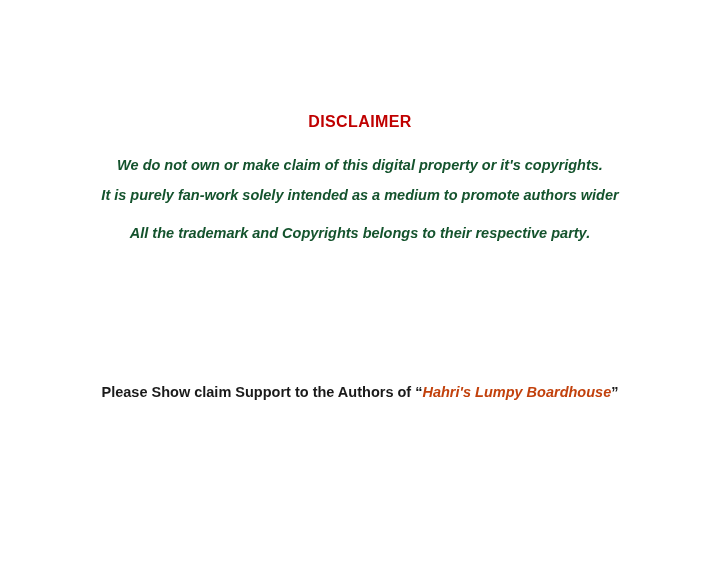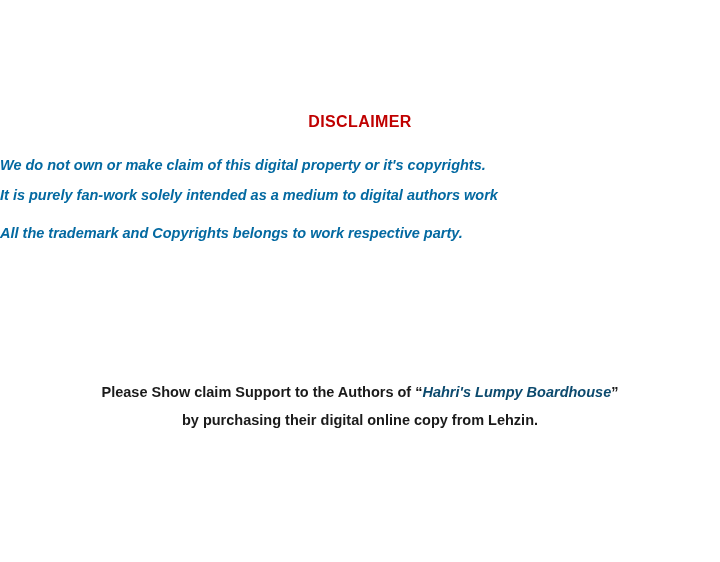--- a/index.html
+++ b/index.html
@@ -29,24 +29,25 @@
     font-size: 16px;
     font-weight: bold;
     color: #c00000;
     letter-spacing: 0.4px;
   }
   .disclaimer-body {
     position: absolute;
     top: 150px;
     left: 0;
     width: 720px;
+    text-align: center;
     font-size: 14.5px;
     font-style: italic;
     font-weight: bold;
-    color: #0369a1;
+    color: #14532d;
     line-height: 30px;
   }
   .disclaimer-body .line {
     display: block;
   }
   .disclaimer-body .line.spaced {
     margin-top: 8px;
   }
   .support-block {
     position: absolute;
@@ -56,42 +57,41 @@
     text-align: center;
     font-size: 14.5px;
     font-weight: bold;
     color: #1a1a1a;
     line-height: 28px;
   }
   .support-block .line {
     display: block;
   }
   .title-accent {
-    color: #0c4a6e;
+    color: #c2410c;
     font-style: italic;
     font-weight: bold;
   }
   .quote {
     color: #1a1a1a;
     font-weight: bold;
   }
 </style>
 </head>
 <body>
 
 <div class="page">
 
   <div class="disclaimer-title">DISCLAIMER</div>
 
   <div class="disclaimer-body">
     <span class="line">We do not own or make claim of this digital property or it's copyrights.</span>
-    <span class="line">It is purely fan-work solely intended as a medium to digital authors work</span>
-    <span class="line spaced">All the trademark and Copyrights belongs to work respective party.</span>
+    <span class="line">It is purely fan-work solely intended as a medium to promote authors wider</span>
+    <span class="line spaced">All the trademark and Copyrights belongs to their respective party.</span>
   </div>
 
   <div class="support-block">
     <span class="line">
       <span>Please Show claim Support to the Authors of </span><span class="quote">“</span><span class="title-accent">Hahri's Lumpy Boardhouse</span><span class="quote">”</span>
     </span>
-    <span class="line">by purchasing their digital online copy from Lehzin.</span>
   </div>
 
 </div>
 
 </body></html>

